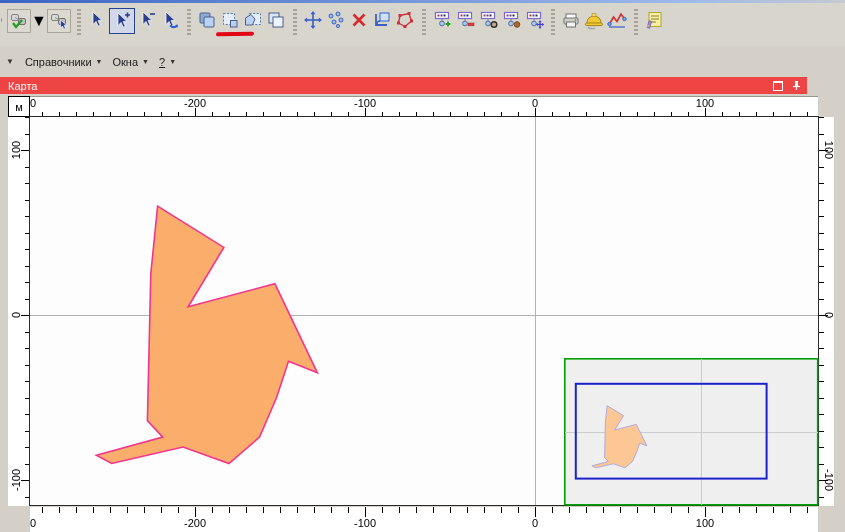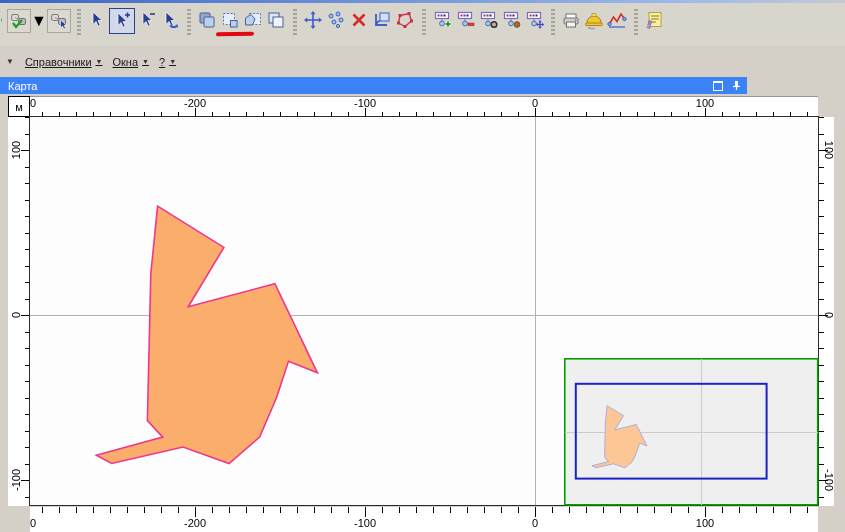--- a/index.html
+++ b/index.html
@@ -15,23 +15,23 @@
        margin:0 .5px;position:relative;flex:0 0 auto;}
   .tbtn.framed{border:1px solid #aaa69c;background:#dcd9d1;}
   .tbtn.pressed{border:1px solid #26418e;background:#d2d8ea;width:24px;height:24px;margin-top:-1px;}
   .tgrp{display:flex;align-items:center;flex:0 0 auto;}
   .tsep{width:4px;height:26px;margin:0 5px;flex:0 0 auto;
        background:repeating-linear-gradient(to bottom,#a8a498 0 2px,transparent 2px 4px);}
   #red-underline{position:absolute;height:4px;border-radius:2px;top:29px;transform:rotate(-1.2deg);}
   #menubar{position:absolute;left:0;top:46px;width:845px;height:31px;
        display:flex;align-items:center;padding-left:4px;box-sizing:border-box;}
   #menu-overflow{font-size:8px;color:#333;padding:0 6px 0 2px;}
-  .menu-item{font-size:11px;color:#1a1a1a;padding:3px 5px;display:flex;align-items:center;gap:4px;text-decoration:underline;}
+  .menu-item{font-size:11px;color:#1a1a1a;padding:3px 5px;display:flex;align-items:center;gap:4px;}
   .menu-caret{font-size:7px;color:#333;}
-  #titlebar{position:absolute;left:0;top:77px;width:747px;height:17px;background:#3b82f6;
+  #titlebar{position:absolute;left:0;top:77px;width:807px;height:17px;background:#ef4444;
        display:flex;align-items:center;}
   #titlebar .tb-title{font-size:11px;color:#fff;padding-left:8px;flex:1;}
   .tb-btn{width:14px;height:13px;display:flex;align-items:center;justify-content:center;margin-right:4px;}
   #restore-glyph{width:8px;height:7px;border:1px solid #fff;border-top-width:2px;}
   
   .ruler{position:absolute;background:#fff;overflow:hidden;}
   #unit-box{position:absolute;left:8px;top:96px;width:22px;height:21px;background:#fff;
        border:1px solid #000;box-sizing:border-box;display:flex;align-items:center;justify-content:center;
        font-size:11px;color:#000;}
   #ruler-top{left:30px;top:96px;width:788px;height:21px;border-top:1px solid #9a968c;}

